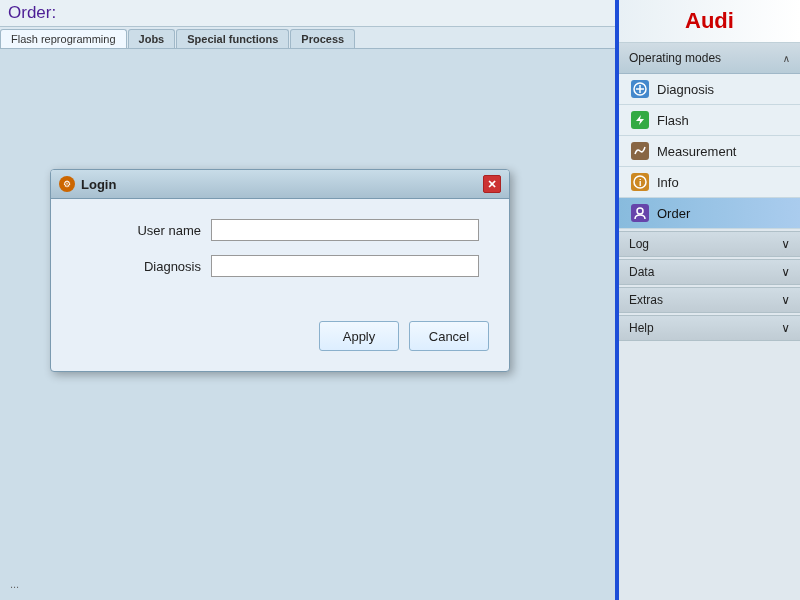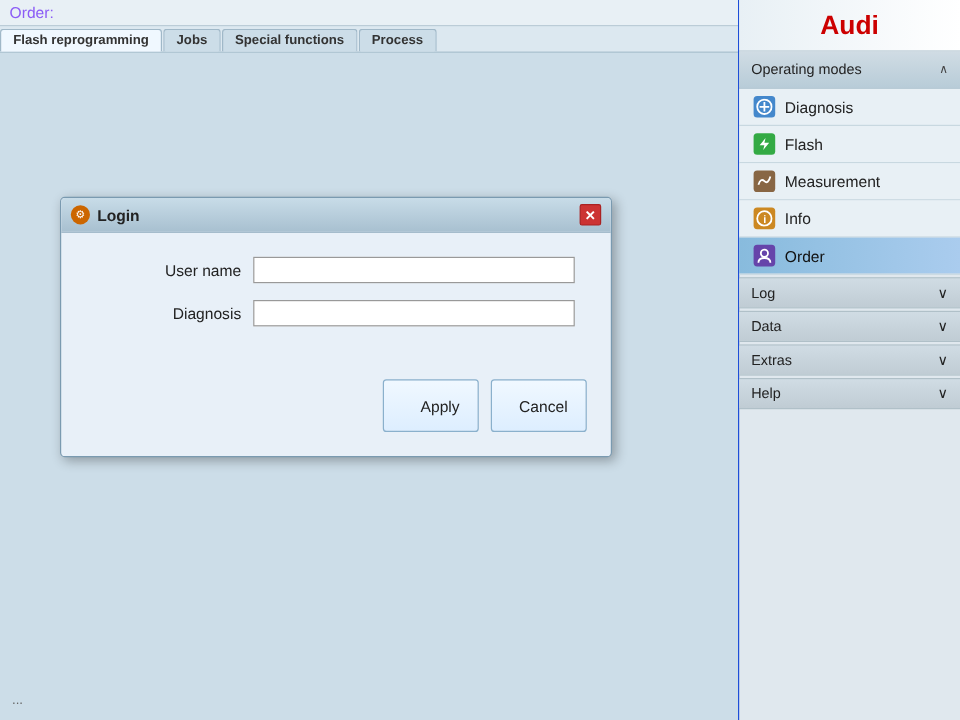--- a/index.html
+++ b/index.html
@@ -20,22 +20,22 @@
       flex-direction: column;
       background: #d6e8f0;
       position: relative;
     }
 
     
     .order-bar {
       background: #e8f0f5;
       border-bottom: 1px solid #b0c4d0;
       padding: 3px 8px;
-      font-size: 13px;
-      color: #8b5cf6;
+      font-size: 17px;
+      color: #4c1d95;
       display: flex;
       align-items: center;
     }
 
     
     .tab-bar {
       background: #dce8f0;
       border-bottom: 1px solid #a0b8c8;
       display: flex;
       align-items: flex-end;
@@ -48,21 +48,21 @@
       border: 1px solid #a0b8c8;
       border-bottom: none;
       margin-right: 1px;
       cursor: pointer;
       border-radius: 3px 3px 0 0;
       color: #333;
       font-weight: bold;
     }
     .tab.active {
       background: #f0f8ff;
-      font-weight: bold;
+      font-weight: normal;
     }
 
     
     .content-area {
       flex: 1;
       position: relative;
       background: #ccdde8;
       padding: 10px;
     }
 
@@ -168,36 +168,35 @@
     .dialog-buttons {
       display: flex;
       justify-content: flex-end;
       gap: 10px;
       padding: 20px 20px 20px 20px;
       padding-top: 10px;
     }
 
     .dialog-btn {
       min-width: 80px;
-      height: 44px;
+      height: 30px;
       padding: 4px 15px;
       font-size: 13px;
       background: linear-gradient(to bottom, #f0f8ff, #ddeeff);
       border: 1px solid #8ab0cc;
       border-radius: 3px;
       cursor: pointer;
       color: #222;
-      text-align: right;
     }
 
     
     .sidebar {
       width: 185px;
       background: #e0e8ee;
-      border-left: 1px solid #1d4ed8;
+      border-left: 4px solid #1d4ed8;
       display: flex;
       flex-direction: column;
     }
 
     .sidebar-brand {
       background: linear-gradient(to right, #e8f0f5, #ffffff);
       padding: 8px 12px;
       font-size: 22px;
       font-weight: bold;
       color: #cc0000;

